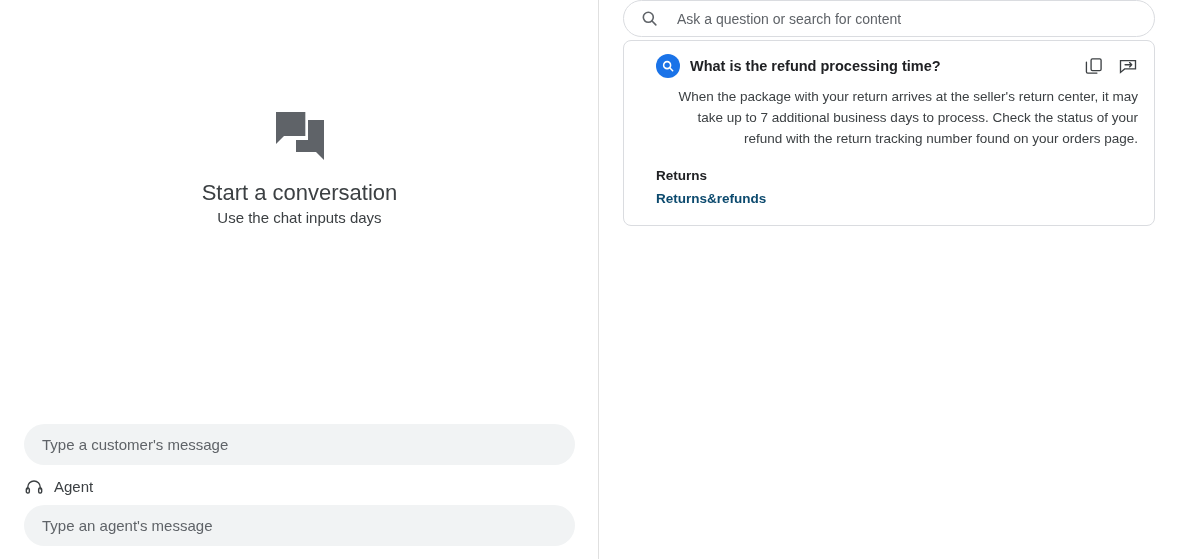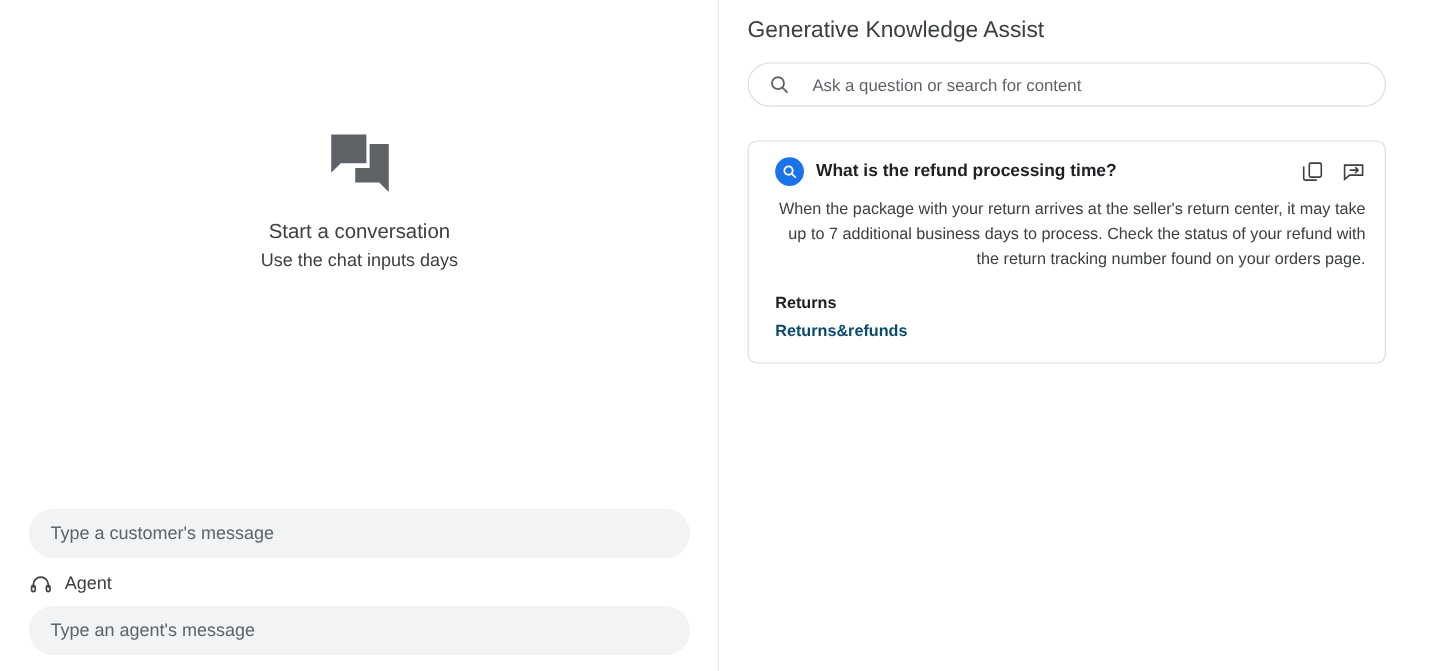--- a/index.html
+++ b/index.html
@@ -39,21 +39,21 @@
     text-align: center;
   }
   .empty-icon {
     width: 64px;
     height: 64px;
     margin: 0 auto 14px auto;
     color: #5f6368;
     display: block;
   }
   .empty-title {
-    font-size: 17px;
+    font-size: 22px;
     color: #3c4043;
     line-height: 22px;
     margin-bottom: 4px;
   }
   .empty-sub {
     font-size: 15px;
     color: #3c4043;
     line-height: 20px;
   }
 
@@ -149,26 +149,26 @@
     font-family: "Liberation Sans", sans-serif;
     font-size: 14px;
     color: #3c4043;
   }
   .search-input::placeholder {
     color: #5f6368;
     opacity: 1;
   }
 
   .answer-card {
-    margin-top: 28px;
+    margin-top: 3px;
     width: 532px;
     box-sizing: border-box;
     border: 1px solid #dadce0;
     border-radius: 8px;
-    padding: 14px 16px 16px 22px;
+    padding: 14px 16px 16px 32px;
     background: #ffffff;
   }
   .answer-head {
     display: flex;
     align-items: flex-start;
     gap: 10px;
   }
   .answer-badge {
     width: 24px;
     height: 24px;
@@ -261,21 +261,20 @@
           <span class="label-text">Agent</span>
         </div>
         <input class="pill-input" type="text" placeholder="Type an agent's message" style="">
       </div>
 
     </div>
   </div>
 
   <div class="right-pane">
 
-    <div class="gka-title">Generative Knowledge Assist</div>
 
     <div class="search-bar">
       <svg class="search-icon" viewBox="0 0 24 24" fill="none" stroke="currentColor" stroke-width="2">
         <circle cx="10.5" cy="10.5" r="6.3"></circle>
         <line x1="15.2" y1="15.2" x2="20" y2="20" stroke-linecap="round"></line>
       </svg>
       <input class="search-input" type="text" placeholder="Ask a question or search for content" style="">
     </div>
 
     <div class="answer-card">

